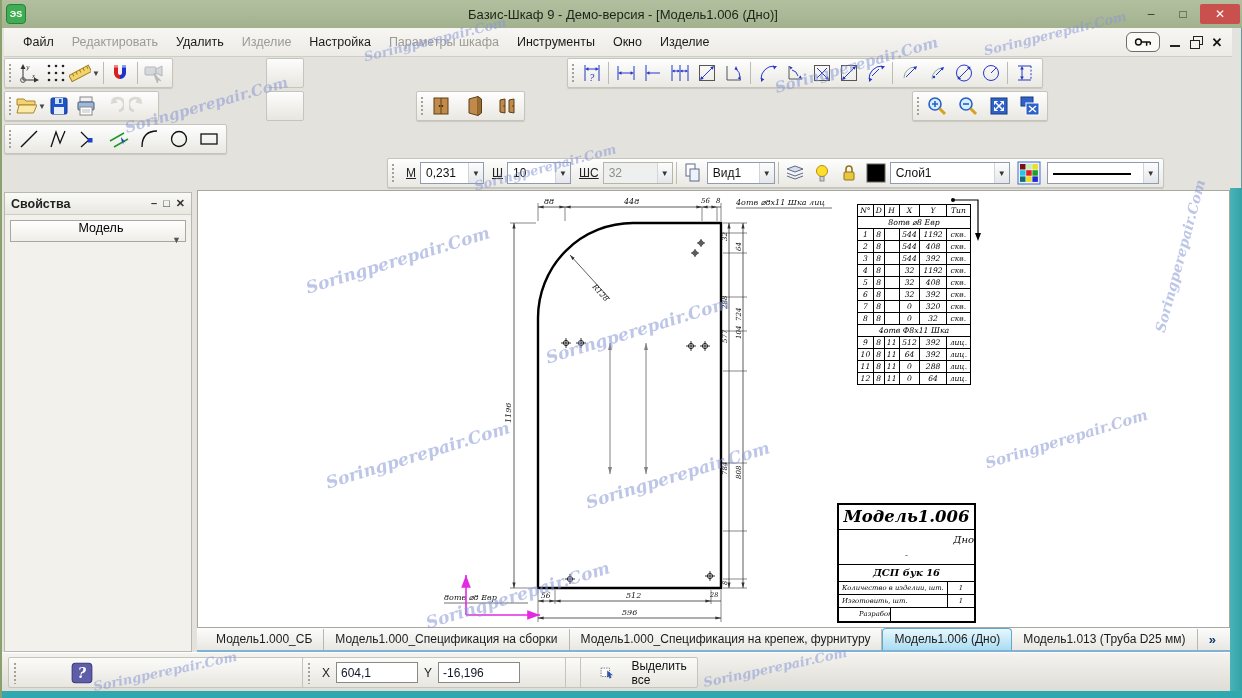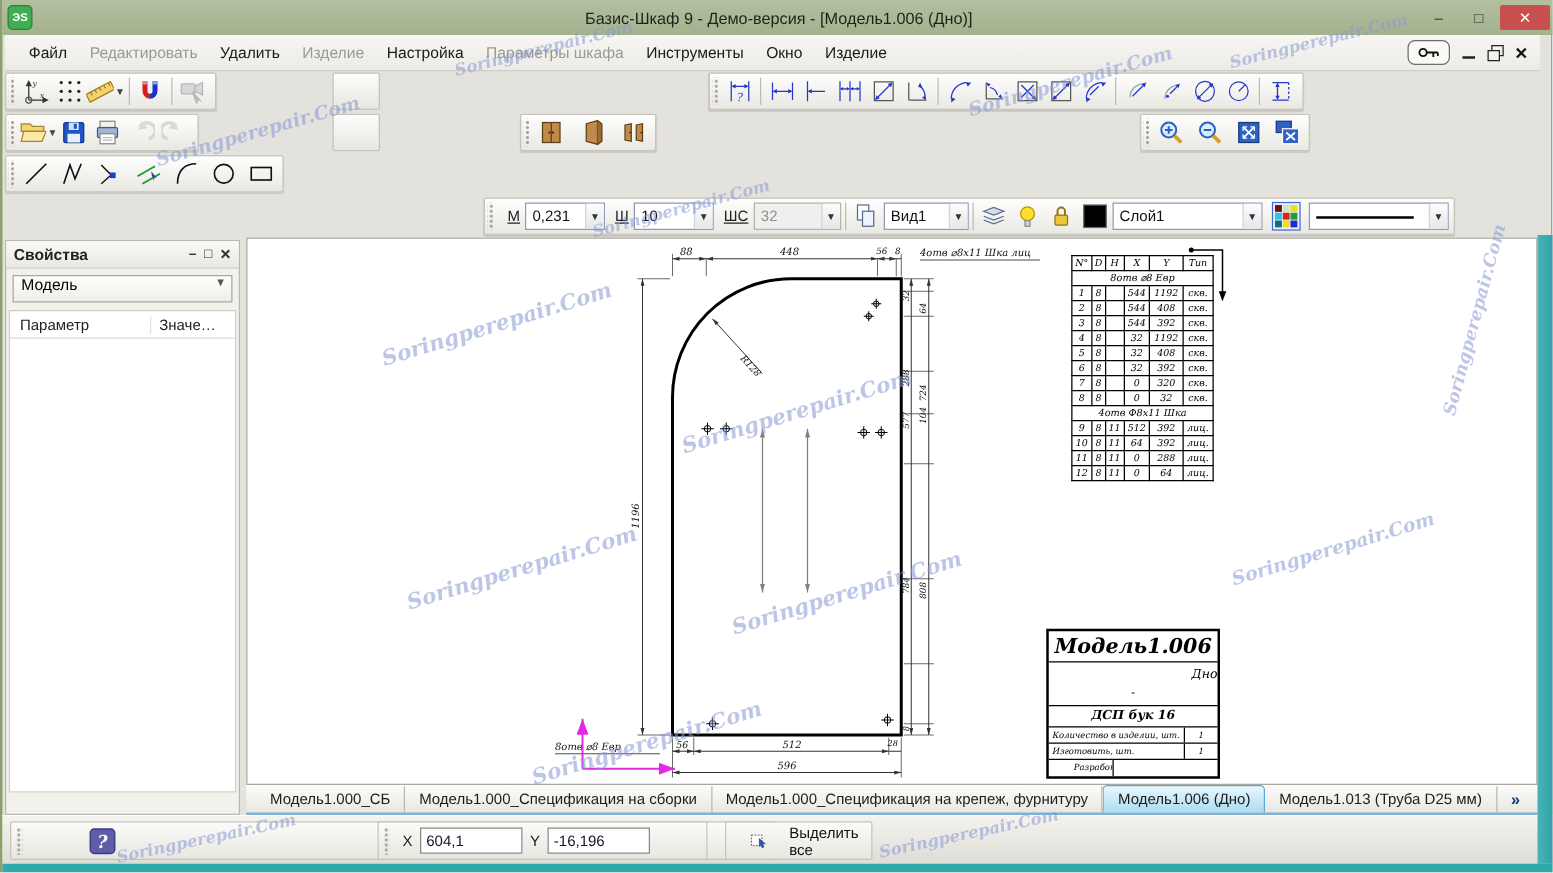--- a/index.html
+++ b/index.html
@@ -43,21 +43,21 @@
   .combo .cval { flex:1; color:#111; }
   .combo .cbtn { width:15px; height:100%; display:flex; align-items:center; justify-content:center; font-size:8px; color:#333; border-left:1px solid #d0d4dd; background:linear-gradient(#fdfdfd,#e4e6ea); }
   .combo.dis { background:#eef0ef; border-color:#b9b5a4; }
   .combo.dis .cval { color:#8f8f87; }
 
   
   .props { position:absolute; left:2px; top:192px; width:188px; height:460px; background:#f2f1ec; border:1px solid #b9b8b0; }
   .props-head { height:22px; display:flex; align-items:center; padding:0 6px; background:linear-gradient(#fafaf8,#e8e7e1); border-bottom:1px solid #cfcec6; }
   .props-title { font-weight:bold; font-size:12.5px; color:#222; }
   .props-wbtns { margin-left:auto; display:flex; gap:6px; font-size:11px; color:#333; font-weight:bold; }
-  .props-combo { margin:5px 5px 6px 5px; height:22px; border:1px solid #a9a8a0; background:linear-gradient(#fefefe,#efeee9); display:flex; font-size:12.5px; padding-left:6px; }
+  .props-combo { margin:5px 5px 6px 5px; height:22px; border:1px solid #a9a8a0; background:linear-gradient(#fefefe,#efeee9); display:flex; align-items:center; font-size:12.5px; padding-left:6px;flex-direction:column; }
   .props-combo .cbtn { margin-left:auto; width:17px; text-align:center; font-size:9px; color:#555; }
   .props-grid { margin:0 2px; background:#fff; border:1px solid #cfcec6; height:386px; }
   .props-cols { display:flex; border-bottom:1px solid #dddcd4; height:22px; align-items:center; font-size:12px; color:#222; }
   .props-cols .c1 { width:63%; padding-left:8px; border-right:1px solid #e4e3db; }
   .props-cols .c2 { padding-left:6px; }
 
   
   .canvas { position:absolute; left:195px; top:190px; width:1033px; height:438px; background:#fff; border:1px solid #a8a7a0; overflow:hidden; }
 
   
@@ -557,26 +557,20 @@
       <span class="props-title">Свойства</span>
       <span class="props-wbtns">
         <span>–</span>
         <span>□</span>
         <span>✕</span>
       </span>
     </div>
     <div class="props-combo">
       <span>Модель</span>
       <span class="cbtn">▼</span>
-    </div>
-    <div class="props-grid">
-      <div class="props-cols">
-        <span class="c1">Параметр</span>
-        <span class="c2">Значе…</span>
-      </div>
     </div>
   </div>
 
   <div class="canvas">
     <svg width="1033" height="438" viewBox="0 0 1033 438">
       <defs>
         <marker id="ad" markerWidth="8" markerHeight="6" refX="7" refY="2" orient="auto-start-reverse">
             <path d="M0 0l7 2-7 2z" fill="#333"></path>
           </marker>
         <marker id="ag" markerWidth="8" markerHeight="6" refX="7" refY="2" orient="auto-start-reverse">

